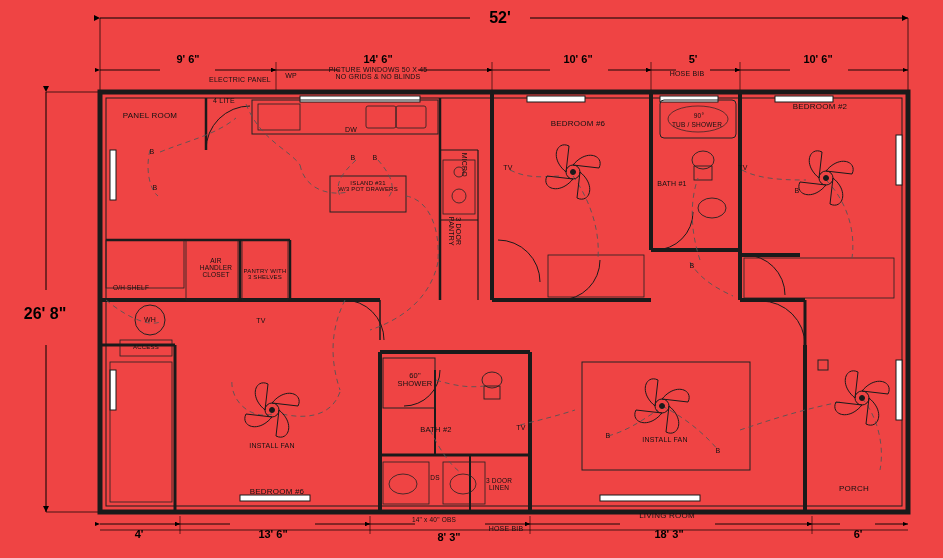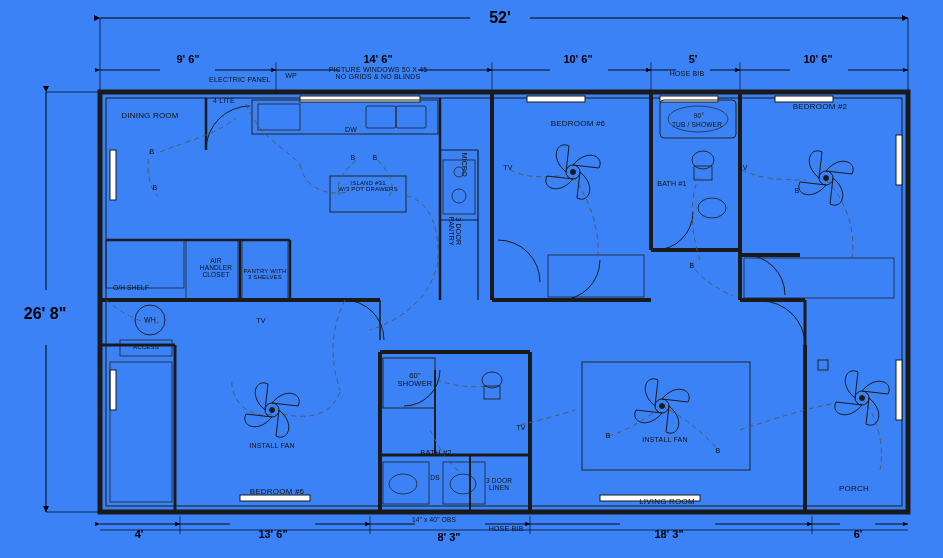--- a/index.html
+++ b/index.html
@@ -1,17 +1,17 @@
 <!DOCTYPE html>
 <html><head>
 <meta charset="utf-8">
 <style>
   html,body{margin:0;padding:0;background:#ffffff;}
   body{font-family:"Liberation Sans", sans-serif;}
-  #sheet{position:relative;width:943px;height:558px;background:#3b82f6;overflow:hidden;}
+  #sheet{position:relative;width:943px;height:558px;background:#ef4444;overflow:hidden;}
   .lbl{position:absolute;font-size:7px;color:#111;letter-spacing:.2px;text-align:center;line-height:1.05;white-space:pre-line;}
   .dim{position:absolute;font-size:11px;color:#000;font-weight:600;text-align:center;}
   .dimbig{position:absolute;font-size:16px;color:#000;font-weight:700;text-align:center;}
   svg{position:absolute;left:0;top:0;width:943px;height:558px;overflow:visible;}
 </style>
 </head>
 <body>
 
 <div id="sheet">
 
@@ -252,28 +252,28 @@
   <div class="dim" style="left:548px;top:53px;width:60px;">10' 6"</div>
   <div class="dim" style="left:673px;top:53px;width:40px;">5'</div>
   <div class="dim" style="left:788px;top:53px;width:60px;">10' 6"</div>
 
   <div class="dim" style="left:119px;top:528px;width:40px;">4'</div>
   <div class="dim" style="left:243px;top:528px;width:60px;">13' 6"</div>
   <div class="dim" style="left:419px;top:531px;width:60px;">8' 3"</div>
   <div class="dim" style="left:639px;top:528px;width:60px;">18' 3"</div>
   <div class="dim" style="left:838px;top:528px;width:40px;">6'</div>
 
-  <div class="lbl" style="left:110px;top:112px;width:80px;font-size:8px;">DINING ROOM</div>
+  <div class="lbl" style="left:110px;top:112px;width:80px;font-size:8px;">PANEL ROOM</div>
   <div class="lbl" style="left:538px;top:120px;width:80px;font-size:8px;">BEDROOM #6</div>
   <div class="lbl" style="left:780px;top:103px;width:80px;font-size:8px;">BEDROOM #2</div>
   <div class="lbl" style="left:646px;top:180px;width:52px;font-size:7px;">BATH #1</div>
   <div class="lbl" style="left:665px;top:122px;width:64px;font-size:6.5px;">TUB / SHOWER</div>
-  <div class="lbl" style="left:410px;top:426px;width:52px;font-size:7.5px;margin-top:23px;">BATH #2</div>
+  <div class="lbl" style="left:410px;top:426px;width:52px;font-size:7.5px;">BATH #2</div>
   <div class="lbl" style="left:237px;top:488px;width:80px;font-size:8px;">BEDROOM #6</div>
-  <div class="lbl" style="left:627px;top:498px;width:80px;font-size:8px;">LIVING ROOM</div>
+  <div class="lbl" style="left:627px;top:512px;width:80px;font-size:8px;">LIVING ROOM</div>
   <div class="lbl" style="left:824px;top:485px;width:60px;font-size:8px;">PORCH</div>
 
   <div class="lbl" style="left:208px;top:76px;width:64px;">ELECTRIC PANEL</div>
   <div class="lbl" style="left:282px;top:72px;width:18px;">WP</div>
   <div class="lbl" style="left:208px;top:97px;width:32px;">4 LITE</div>
   <div class="lbl" style="left:318px;top:66px;width:120px;">PICTURE WINDOWS 50 X 45
 NO GRIDS &amp; NO BLINDS</div>
   <div class="lbl" style="left:659px;top:70px;width:56px;">HOSE BIB</div>
   <div class="lbl" style="left:341px;top:126px;width:20px;">DW</div>
   <div class="lbl" style="left:455px;top:158px;width:18px;transform:rotate(90deg);transform-origin:center;">MICRO</div>

